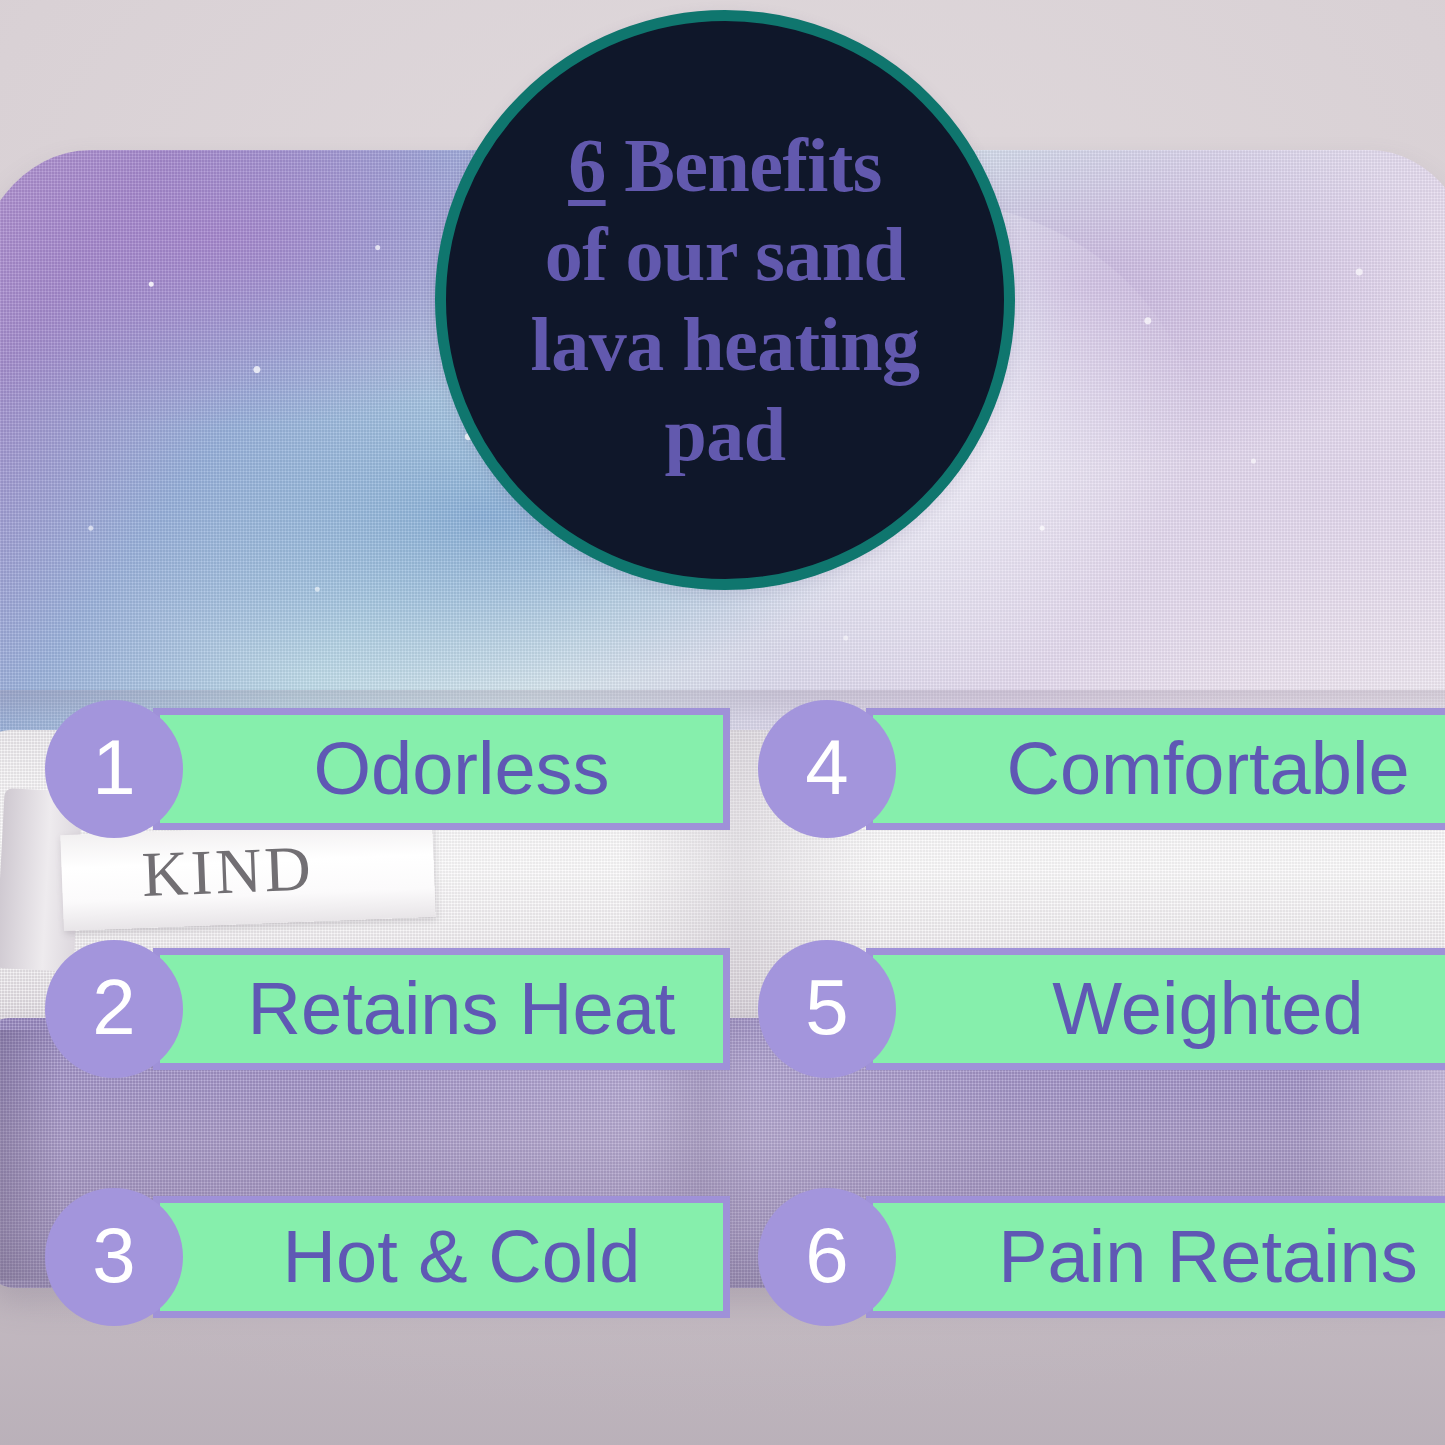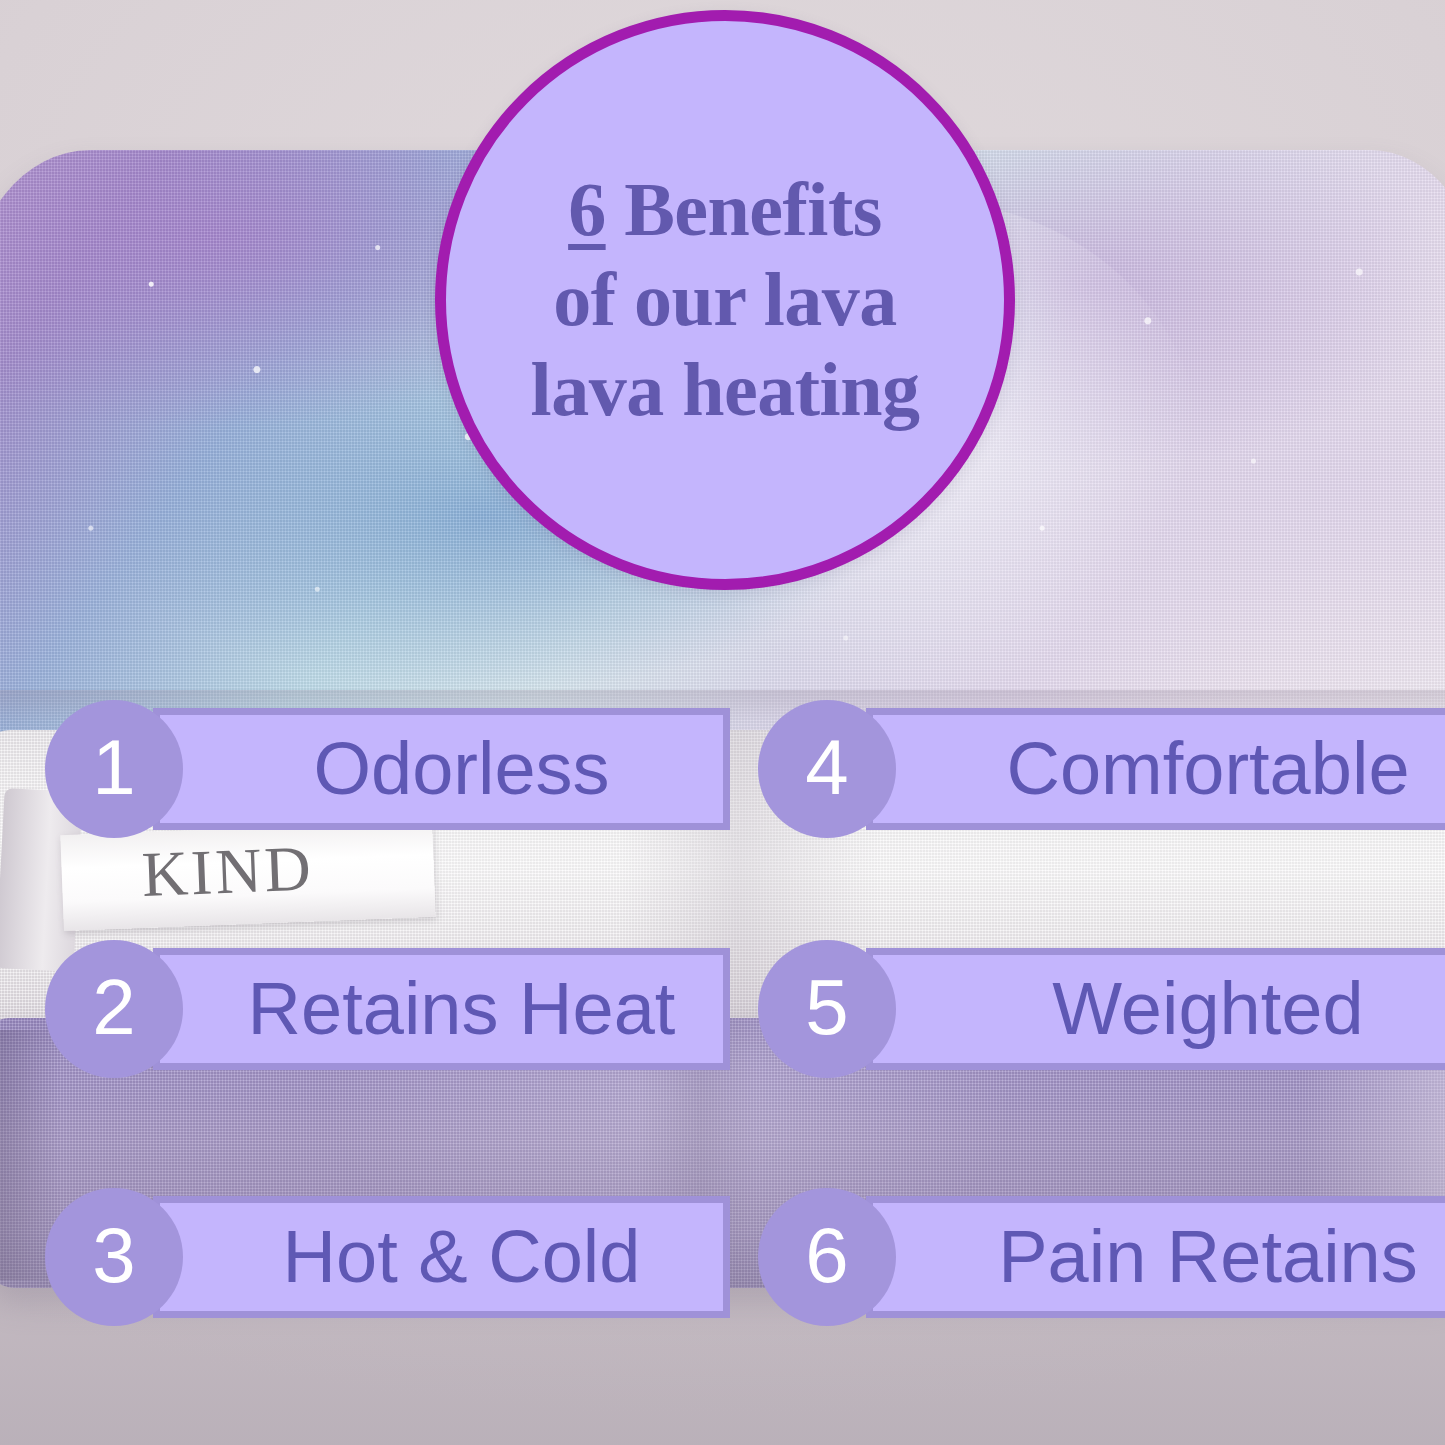--- a/index.html
+++ b/index.html
@@ -181,22 +181,22 @@
   }
 
   
   .title-circle {
     position: absolute;
     left: 435px;
     top: 10px;
     width: 580px;
     height: 580px;
     border-radius: 50%;
-    background: #c4b5fd;
-    border: 11px solid #a21caf;
+    background: #0f172a;
+    border: 11px solid #0f766e;
     box-sizing: border-box;
     display: flex;
     align-items: center;
     justify-content: center;
     box-shadow: 0 4px 14px rgba(120,100,140,.16);
   }
   .title-text {
     font-family: "Liberation Serif", serif;
     font-weight: bold;
     font-size: 76px;
@@ -215,21 +215,21 @@
   
   .benefit {
     position: absolute;
     height: 138px;
   }
   .benefit .bar {
     position: absolute;
     left: 108px;
     top: 8px;
     height: 122px;
-    background: #c4b5fd;
+    background: #86efac;
     border: 7px solid #9f91d8;
     box-sizing: border-box;
     display: flex;
     align-items: center;
     justify-content: center;
     z-index: 1;
   }
   .benefit .circle {
     position: absolute;
     left: 0;
@@ -295,22 +295,23 @@
     <div class="pad-bot-seam"></div>
     <div class="pad-bot-seam2"></div>
     <div class="pad-bot-right"></div>
 
     <div class="backdrop-shadow"></div>
   </div>
 
   <div class="title-circle">
     <div class="title-text">
       <span class="title-num">6</span><span> Benefits</span><br>
-      <span>of our lava</span><br>
+      <span>of our sand</span><br>
       <span>lava heating</span><br>
+      <span>pad</span>
     </div>
   </div>
 
   <div id="benefits-layer">
       <div class="benefit col-left row-1">
         <div class="bar">
           <span class="label">Odorless</span>
         </div>
         <div class="circle">
           <span class="num">1</span>

